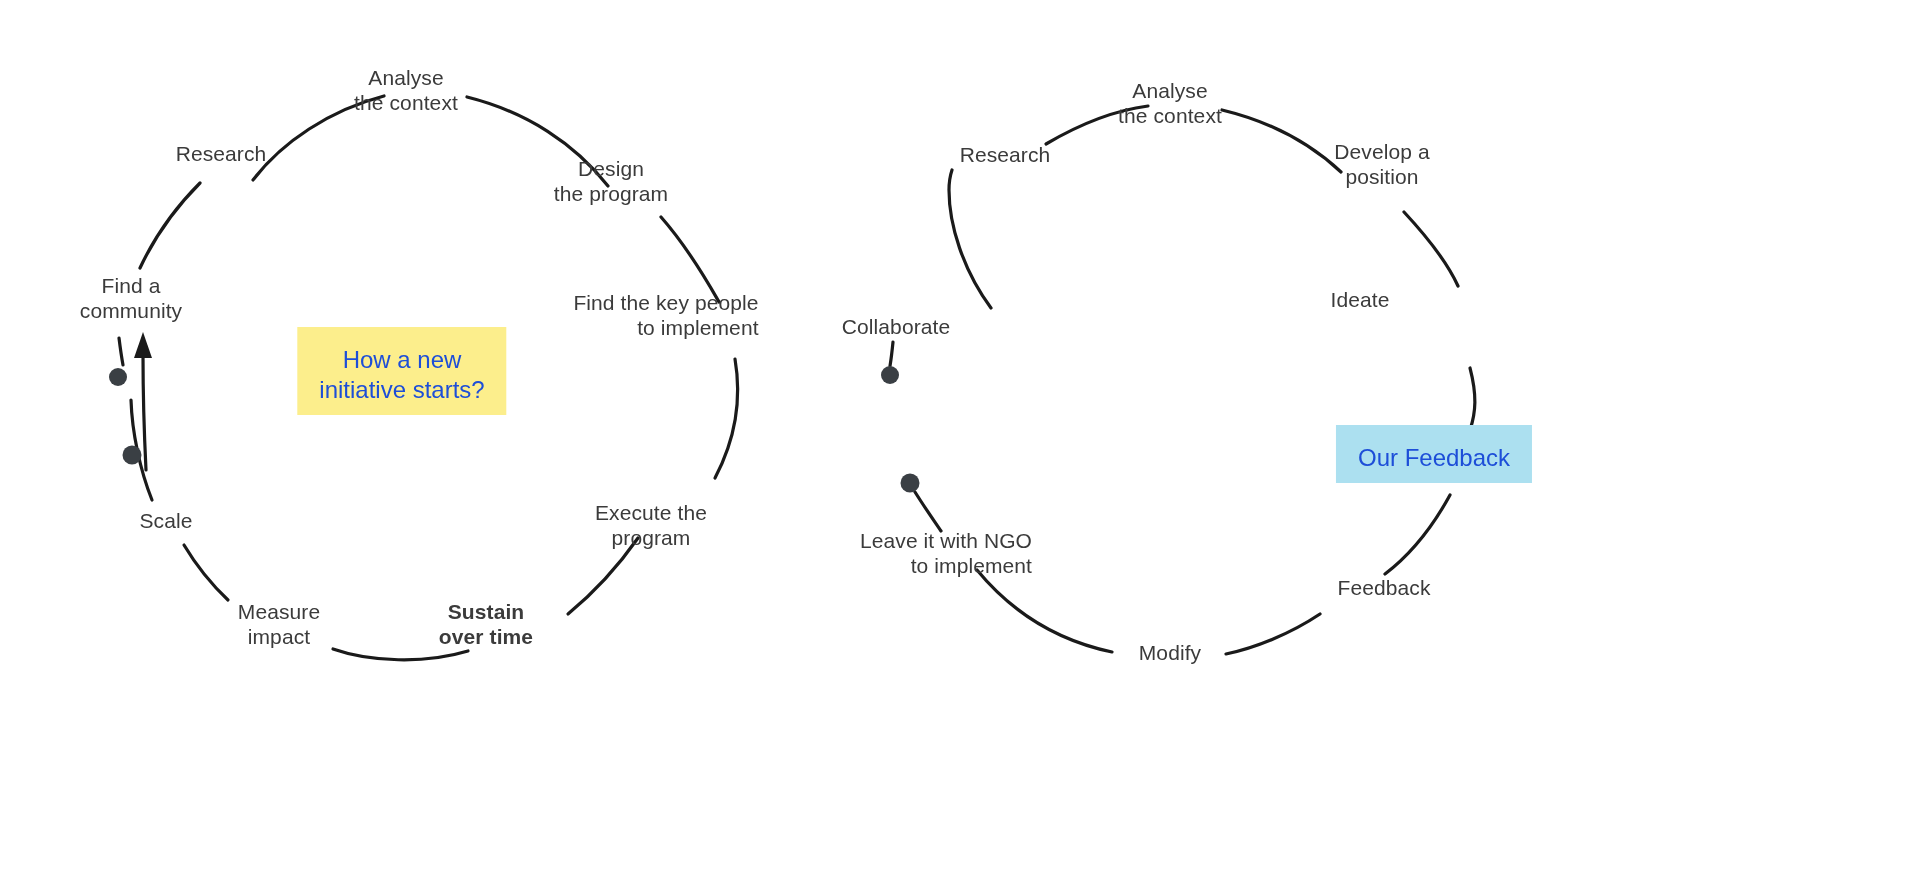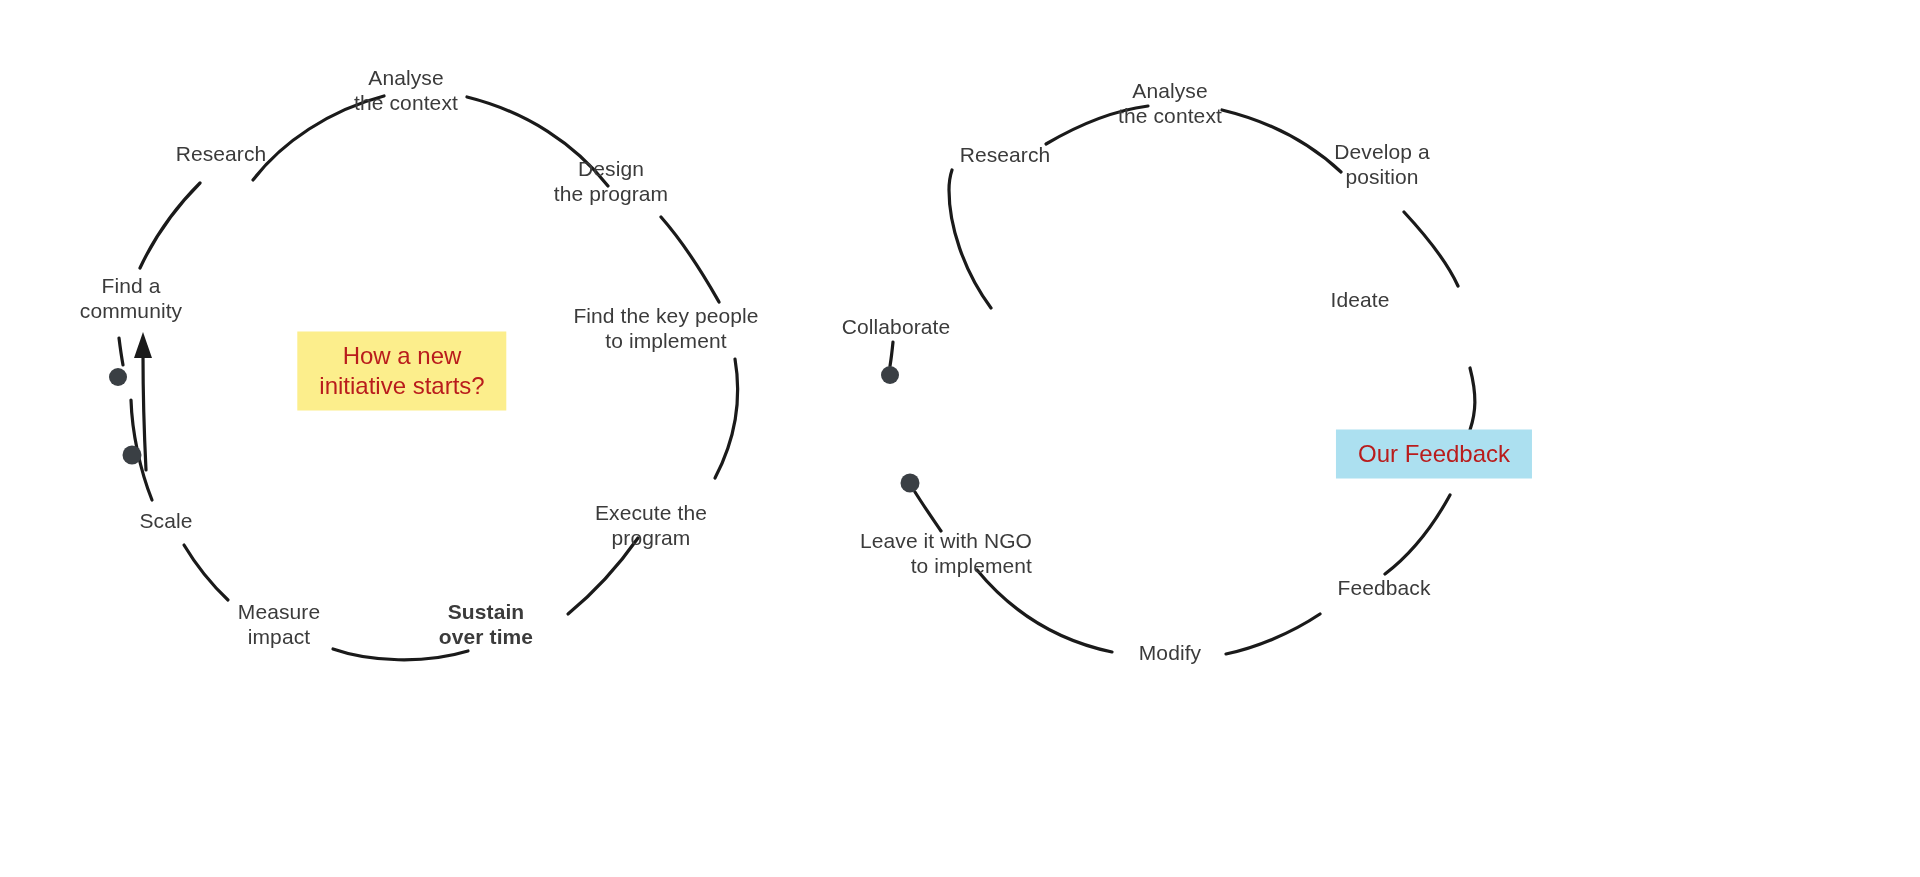--- a/index.html
+++ b/index.html
@@ -38,24 +38,24 @@
     white-space: nowrap;
     transform: translate(-50%, -50%);
     letter-spacing: 0.1px;
   }
   .center-chip {
     position: absolute;
     text-align: center;
     font-family: "Liberation Sans", sans-serif;
     font-size: 24px;
     line-height: 30px;
-    color: #b91c1c;
+    color: #1d4ed8;
     transform: translate(-50%, -50%);
     white-space: nowrap;
-    padding: 9px 22px 10px 22px;
+    padding: 18px 22px 10px 22px;
     box-sizing: border-box;
   }
   .chip-yellow { background: #fcee8c; }
   .chip-blue   { background: #ace0f0; }
 </style>
 </head>
 <body>
 
 <div id="canvas">
 
@@ -92,21 +92,21 @@
   </svg>
 
   <div class="node-label" style="left:406px; top:90px;">
     <div>Analyse</div>
     <div>the context</div>
   </div>
   <div class="node-label" style="left:611px; top:181px;">
     <div>Design</div>
     <div>the program</div>
   </div>
-  <div class="node-label" style="left:666px; top:328px;">
+  <div class="node-label" style="left:666px; top:315px;text-align:right;">
     <div>Find the key people</div>
     <div>to implement</div>
   </div>
   <div class="node-label" style="left:651px; top:525px;">
     <div>Execute the</div>
     <div>program</div>
   </div>
   <div class="node-label" style="left:486px; top:624px;font-weight:bold;">
     <div>Sustain</div>
     <div>over time</div>

